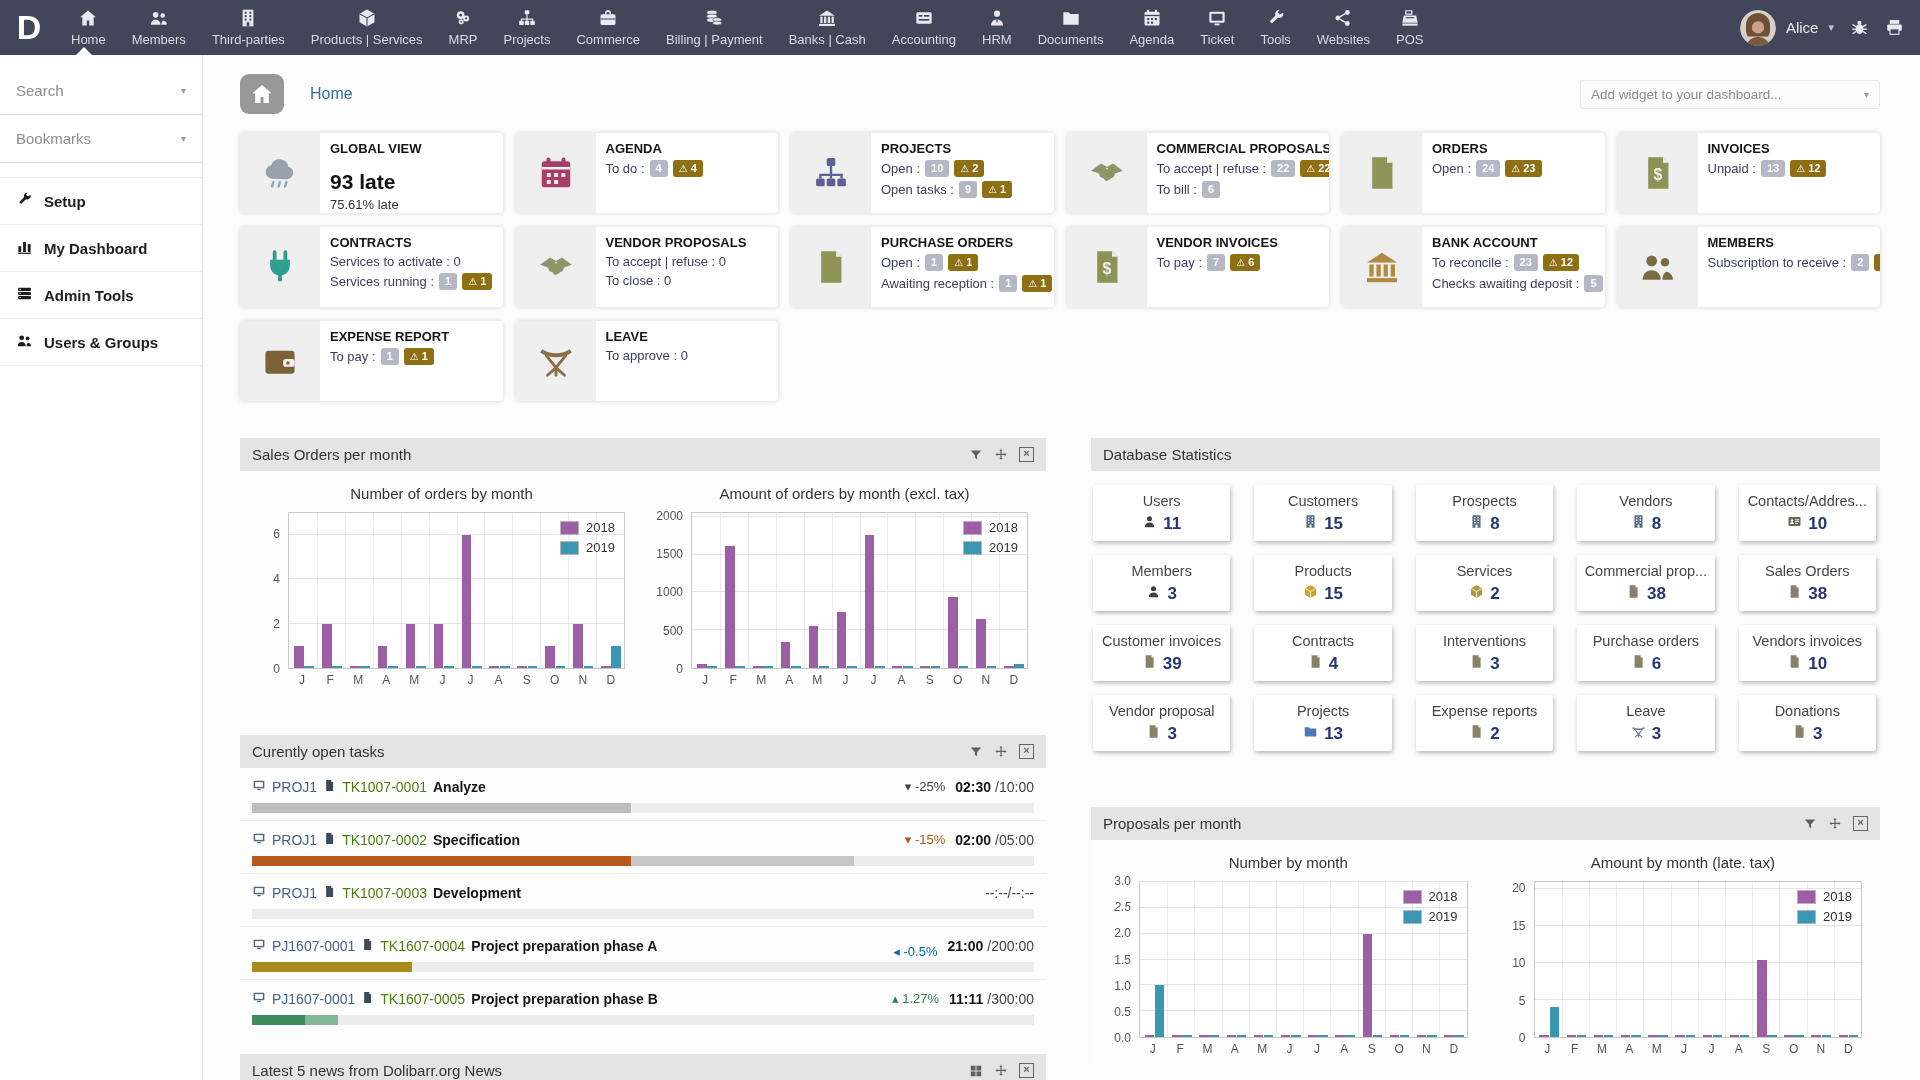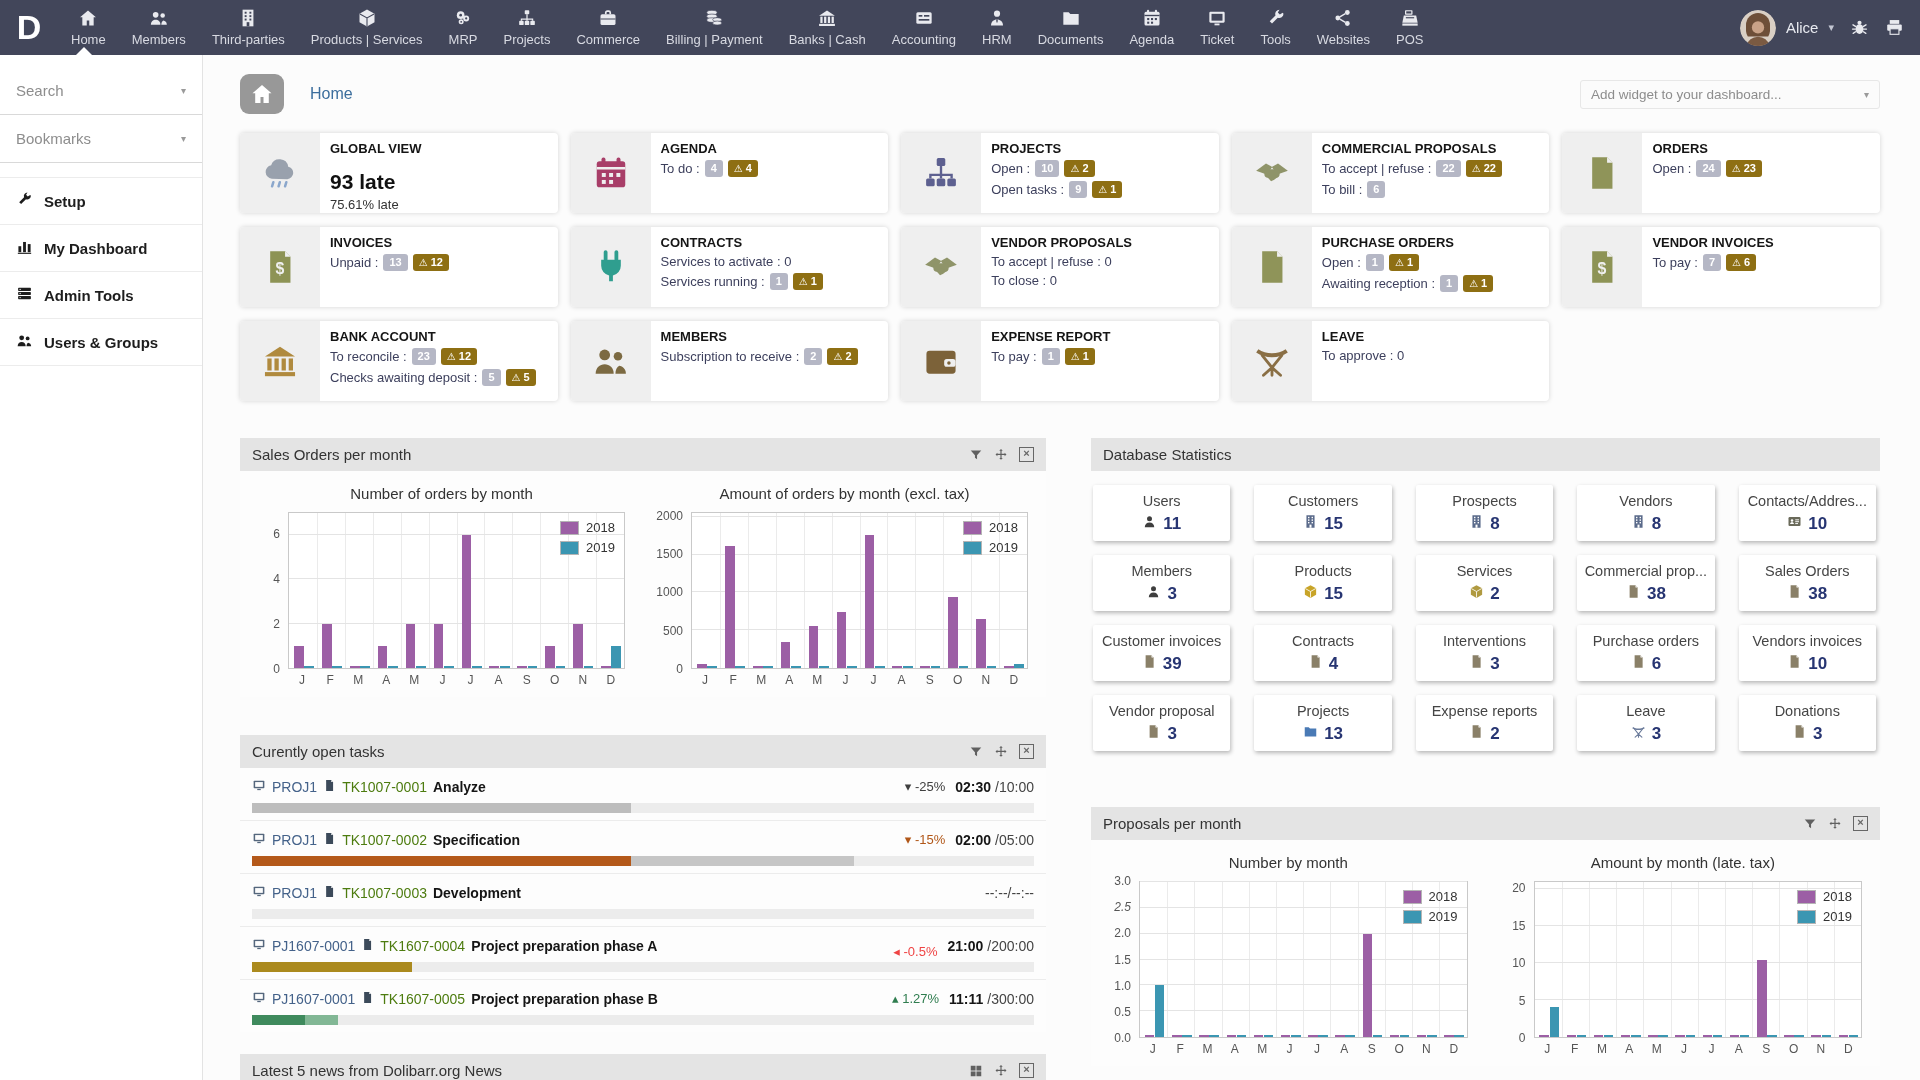--- a/index.html
+++ b/index.html
@@ -35,21 +35,21 @@
   .main{flex:1;padding:14px 40px 0 37px;background:#fcfcfc;overflow:hidden;}
   .breadcrumb-row{display:flex;align-items:center;height:50px;}
   .home-tile{width:44px;height:40px;background:#989898;border-radius:9px;display:flex;
     align-items:center;justify-content:center;margin-right:26px;}
   .bc-title{font-size:16px;color:#3c6e9d;cursor:pointer;}
   .add-widget{margin-left:auto;width:278px;background:#fbfbfb;border:1px solid #e7e7e7;border-radius:3px;
     color:#8d8d8d;font-size:13.5px;padding:6px 10px;display:flex;justify-content:space-between;
     align-items:center;cursor:pointer;}
 
   
-  .widget-grid{display:grid;grid-template-columns:repeat(5,1fr);gap:14px 13px;margin-top:14px;}
+  .widget-grid{display:grid;grid-template-columns:repeat(6,1fr);gap:14px 13px;margin-top:14px;}
   .widget{background:#fff;border-radius:4px;box-shadow:0 0 5px rgba(0,0,0,.16);display:flex;
     height:80px;overflow:hidden;cursor:pointer;}
   .widget-iconzone{width:80px;flex:none;background:#efefef;display:flex;align-items:center;justify-content:center;}
   .widget-content{padding:8px 10px 6px;flex:1;min-width:0;}
   .widget-title{font-weight:bold;font-size:13px;color:#151515;margin-bottom:2px;white-space:nowrap;}
   .widget-line{font-size:13px;color:#3c3f5c;margin-top:4px;display:flex;align-items:center;gap:5px;white-space:nowrap;}
   .wbig{font-size:21px;font-weight:bold;color:#111;margin-top:14px;}
   .wsub{font-size:13px;color:#333;margin-top:3px;}
   .badge{border-radius:3px;color:#fff;font-size:11px;font-weight:bold;padding:1px 6px;line-height:15px;}
   .badge.n{background:#b5b7c5;}
@@ -1031,21 +1031,21 @@
                         <rect fill="#55677d" x="9" y="18.6" width="6" height="2.2"></rect>
                       </svg></span>
                     <span class="task-proj">PJ1607-0001</span>
                     <span class="icon"><svg viewBox="0 0 24 24" width="13" height="13" xmlns="http://www.w3.org/2000/svg">
                         <path fill="#3c4a5a" d="M5.8 2h9.4l3.4 3.6V22H5.8z"></path>
                         <path fill="#fdfdfd" d="M15.2 2l3.4 3.6h-3.4z"></path>
                       </svg></span>
                     <span class="task-ref">TK1607-0004</span>
                     <span class="task-name">Project preparation phase A</span>
                     <span class="task-right">
-                      <span class="trend" style="color: #ef4444; margin-top: 12px;">◂ -0.5%</span>
+                      <span class="trend" style="color: #0369a1; margin-top: 12px;">◂ -0.5%</span>
                       <span class="time-bold">21:00</span>
                       <span class="time-rest">/200:00</span>
                     </span>
                   </div>
                   <div class="progress">
                     <div class="pseg" style="width: 20.4%; background: rgb(171, 138, 30);"></div>
                   </div>
                 </div>
                 <div class="task-row">
                   <div class="task-line">

